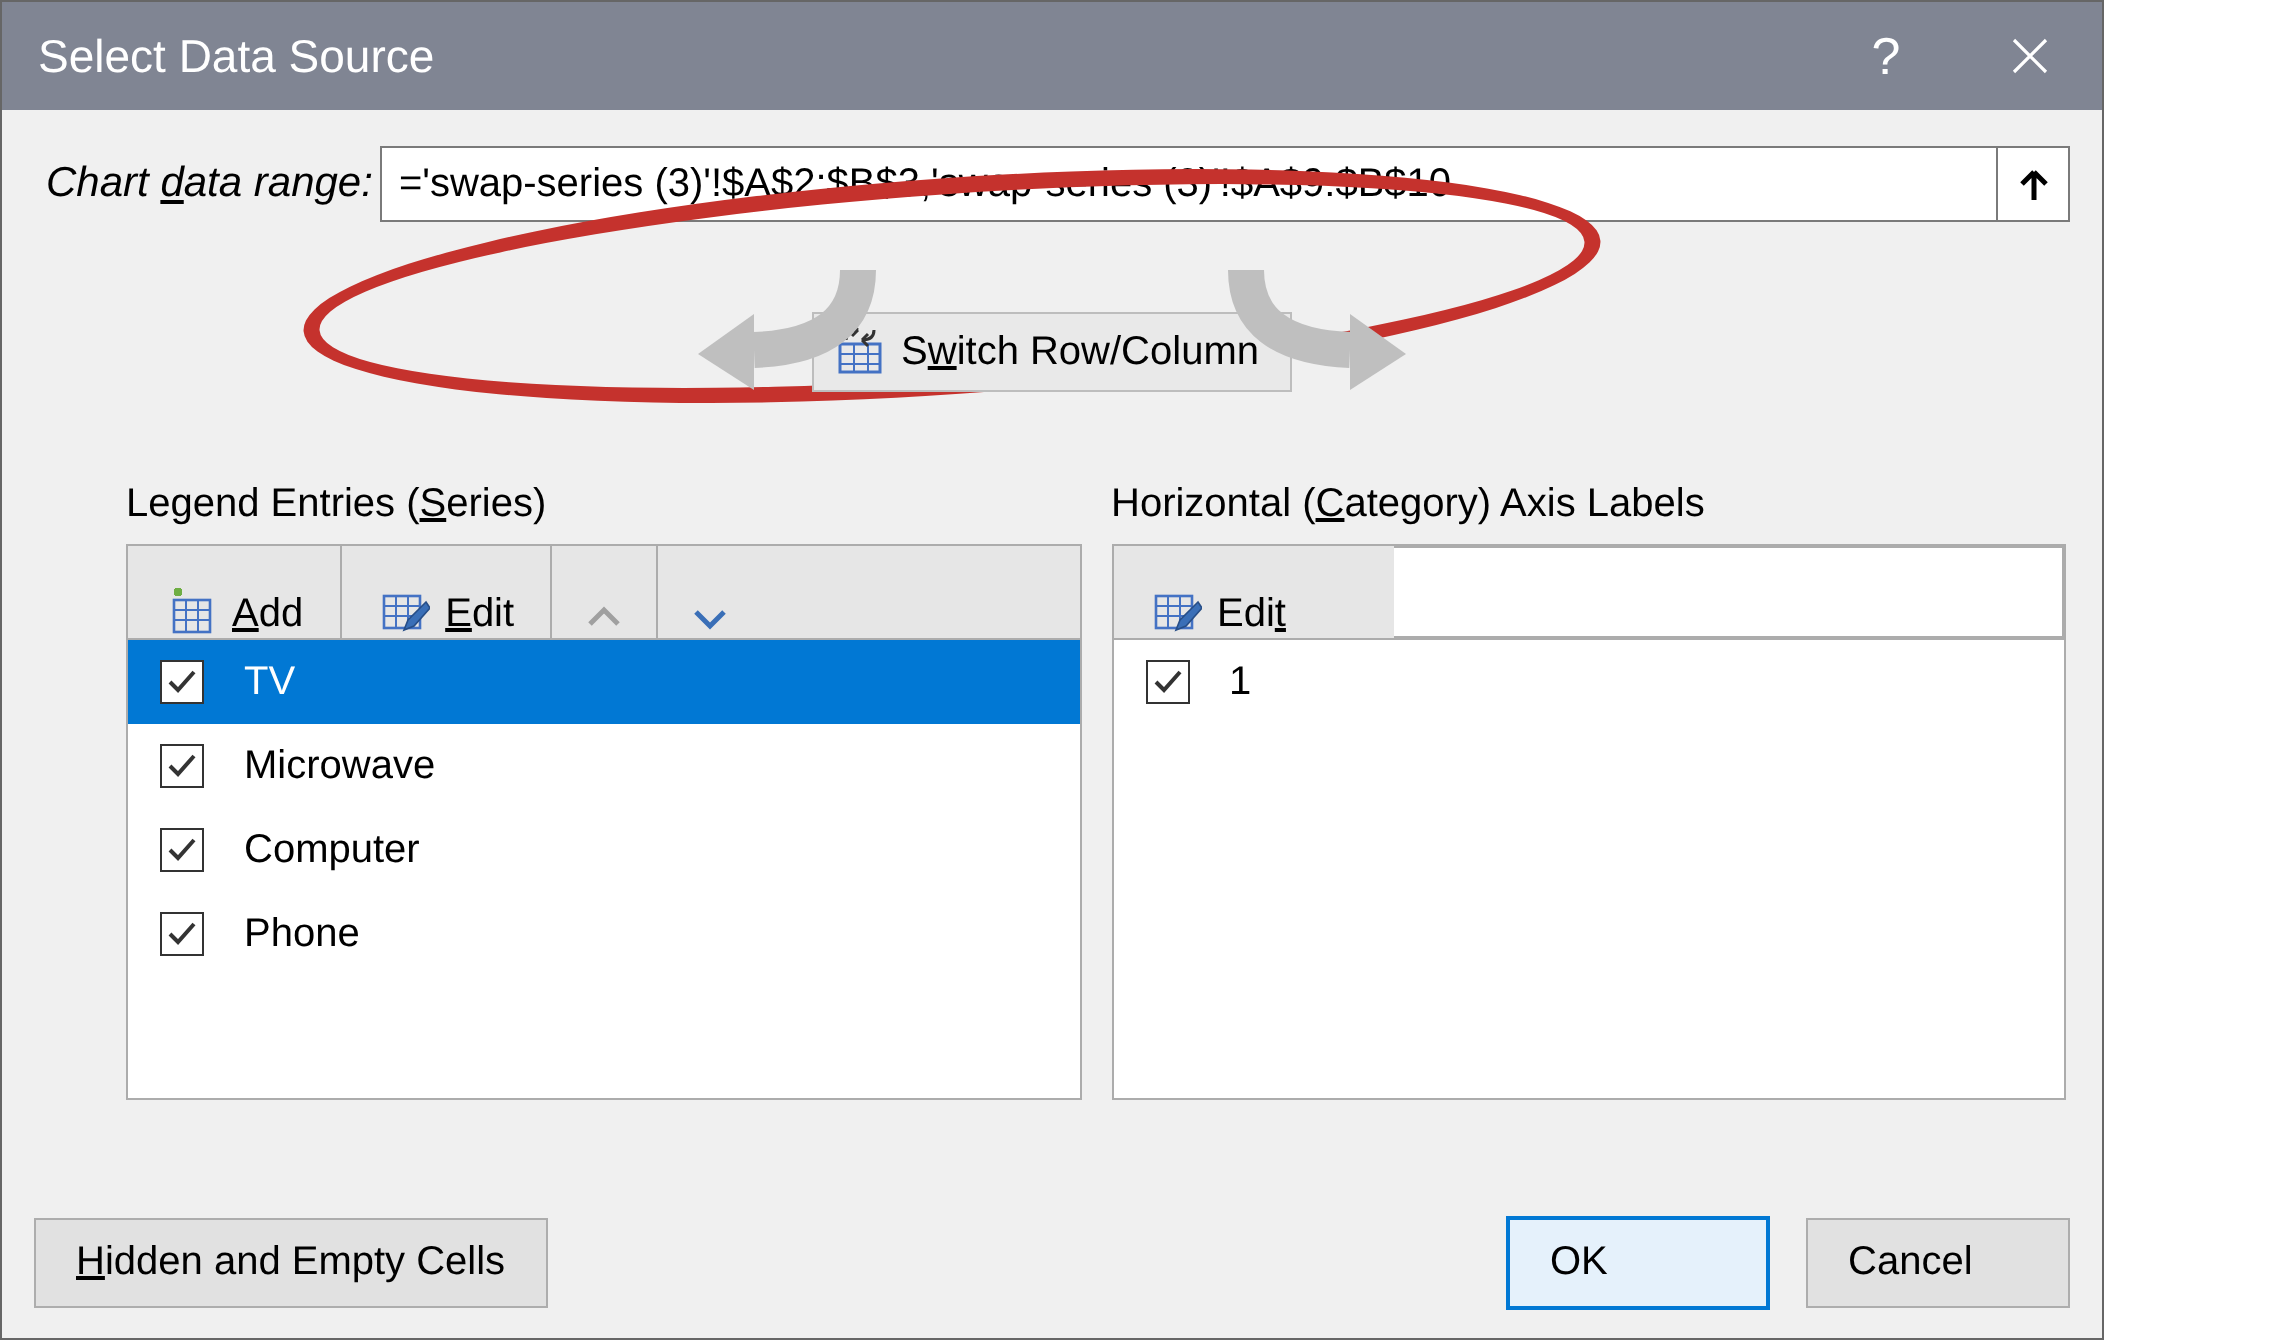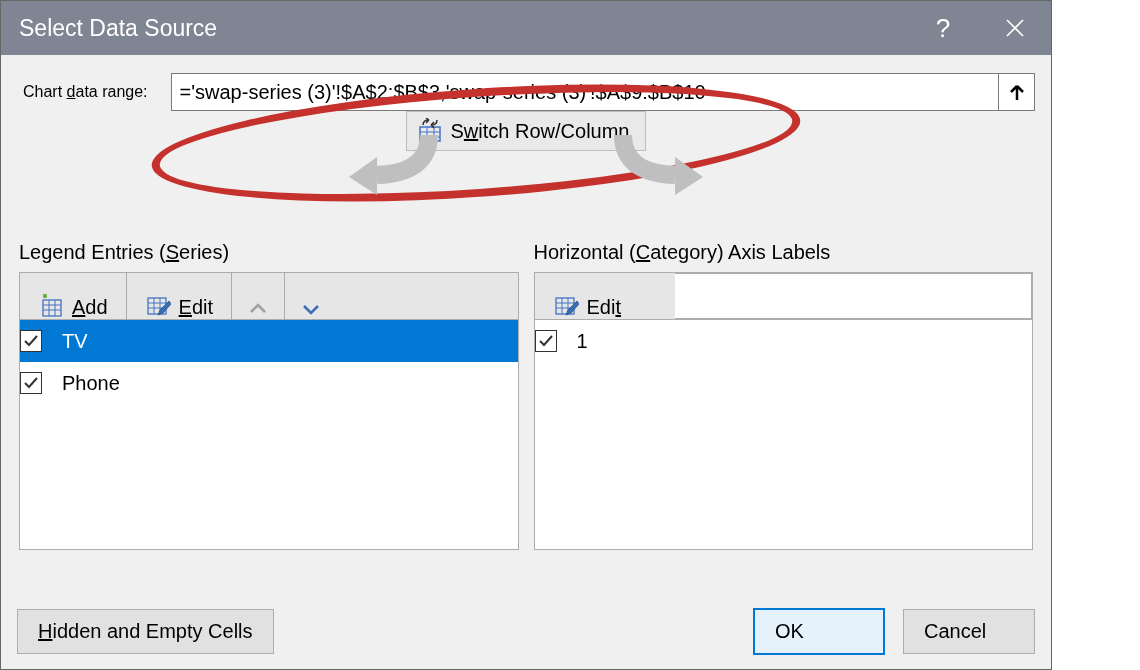--- a/index.html
+++ b/index.html
@@ -3,42 +3,42 @@
 <meta charset="utf-8">
 <style>
   * { box-sizing: border-box; margin: 0; padding: 0; font-family: "Segoe UI", Arial, sans-serif; }
   body { background: #fff; width: 1140px; height: 670px; overflow: hidden; }
   .window { border: 1px solid #666; width: 1052px; height: 670px; display: flex; flex-direction: column; }
   .titlebar { background: #808593; color: #fff; height: 54px; display: flex; align-items: center; padding-left: 18px; }
   .titlebar .title { font-size: 23px; font-weight: 400; flex: 1; }
   .titlebar .tbtn { width: 72px; height: 54px; display: flex; align-items: center; justify-content: center; color: #fff; font-size: 26px; }
   .body { background: #f0f0f0; flex: 1; position: relative; padding: 18px 16px 14px 16px; display: flex; flex-direction: column; }
   .range-row { display: flex; align-items: center; padding-left: 6px; }
-  .range-label { font-size: 16px; margin-right: 23px; }
+  .range-label { font-size: 21px; margin-right: 4px; font-style: italic; }
   .range-input-wrap { flex:1; display:flex; align-items:center; background:#fff; border:1px solid #7a7a7a; height:38px;justify-content:center; }
   .range-input { flex:1; border:none; outline:none; font-size:20px; padding: 4px 8px; background:transparent; }
   .range-btn { width:36px; height:36px; background:#fff; border-left:1px solid #7a7a7a; display:flex; align-items:center; justify-content:center; }
 
   .annot-circle { position:absolute; border: 8px solid #c5322d; border-radius: 50%; pointer-events: none; }
 
-  .switch-row { display:flex; align-items:flex-start; justify-content:center; position:relative; height: 130px; }
+  .switch-row { display:flex; align-items:center; justify-content:center; position:relative; height: 130px; }
   .arrow-curve { position:absolute; top: 14px; }
   .switch-btn { background:#e9e9e9; border:1px solid #bdbdbd; padding: 6px 16px 6px 10px; display:flex; align-items:center; font-size:20px; gap:8px; }
 
-  .lists-row { display:flex; gap:15px; padding: 0 2px; }
+  .lists-row { display:flex; gap:15px; padding: 0 2px; margin-left: 44px; }
   .list-col { flex:1; display:flex; flex-direction:column; }
   .list-heading { font-size:20px; margin-bottom:8px; }
   .toolbar { display:flex; border:1px solid #acacac; background:#e6e6e6; height:48px; }
   .tb-btn { border-right:1px solid #acacac; padding: 0 18px; display:flex; align-items:flex-end; gap:8px; font-size:20px; white-space:nowrap; }
   .tb-btn.last { border-right:none; }
   .toolbar.cat { display:flex; }
   .toolbar.cat .tb-edit { width:140px; border:1px solid #9c9c9c; background:#e6e6e6; }
   .toolbar.cat .tb-fill { flex:1; background:#fff; border:1px solid #acacac; border-left:none; }
   .listbox { border:1px solid #acacac; border-top:none; background:#fff; height:230px; overflow:hidden; }
-  .list-item { display:flex; align-items:center; height:42px; padding-left:0; gap:20px; font-size:20px; }
+  .list-item { display:flex; align-items:center; height:42px; padding-left:16px; gap:20px; font-size:20px; }
   .list-item.selected { background:#0178d4; color:#fff; }
   .chk { width:22px; height:22px; border:1px solid #333; display:flex; align-items:center; justify-content:center; background:#fff; color:#333; }
   .list-item.selected .chk { background:#fff; color:#333; border-color:#333;}
   .chk svg { width:16px; height:16px; }
 
   .footer { margin-top:auto; display:flex; align-items:center; padding-top:16px;}
   .footer .btn { border:1px solid #adadad; background:#e1e1e1; padding:10px 20px; font-size:20px; min-width:132px; text-align:left; }
   .footer .btn.primary { border:2px solid #0178d4; background:#e5f1fb; }
   .footer .spacer { flex:1; }
   .footer .btn + .btn { margin-left:18px; }
@@ -148,20 +148,36 @@
                 </svg>
               </span>
               <span>TV</span>
             </div>
             <div class="list-item">
               <span class="chk">
                 <svg viewBox="0 0 16 16">
                   <path d="M2 8 L6 12 L14 3" stroke="#333" stroke-width="2" fill="none"></path>
                 </svg>
               </span>
+              <span>Microwave</span>
+            </div>
+            <div class="list-item">
+              <span class="chk">
+                <svg viewBox="0 0 16 16">
+                  <path d="M2 8 L6 12 L14 3" stroke="#333" stroke-width="2" fill="none"></path>
+                </svg>
+              </span>
+              <span>Computer</span>
+            </div>
+            <div class="list-item">
+              <span class="chk">
+                <svg viewBox="0 0 16 16">
+                  <path d="M2 8 L6 12 L14 3" stroke="#333" stroke-width="2" fill="none"></path>
+                </svg>
+              </span>
               <span>Phone</span>
             </div>
           </div>
       </div>
 
       <div class="list-col">
         <div class="list-heading">
           <span>Horizontal (</span><span class="u">C</span><span>ategory) Axis Labels</span>
         </div>
         <div class="toolbar cat">

